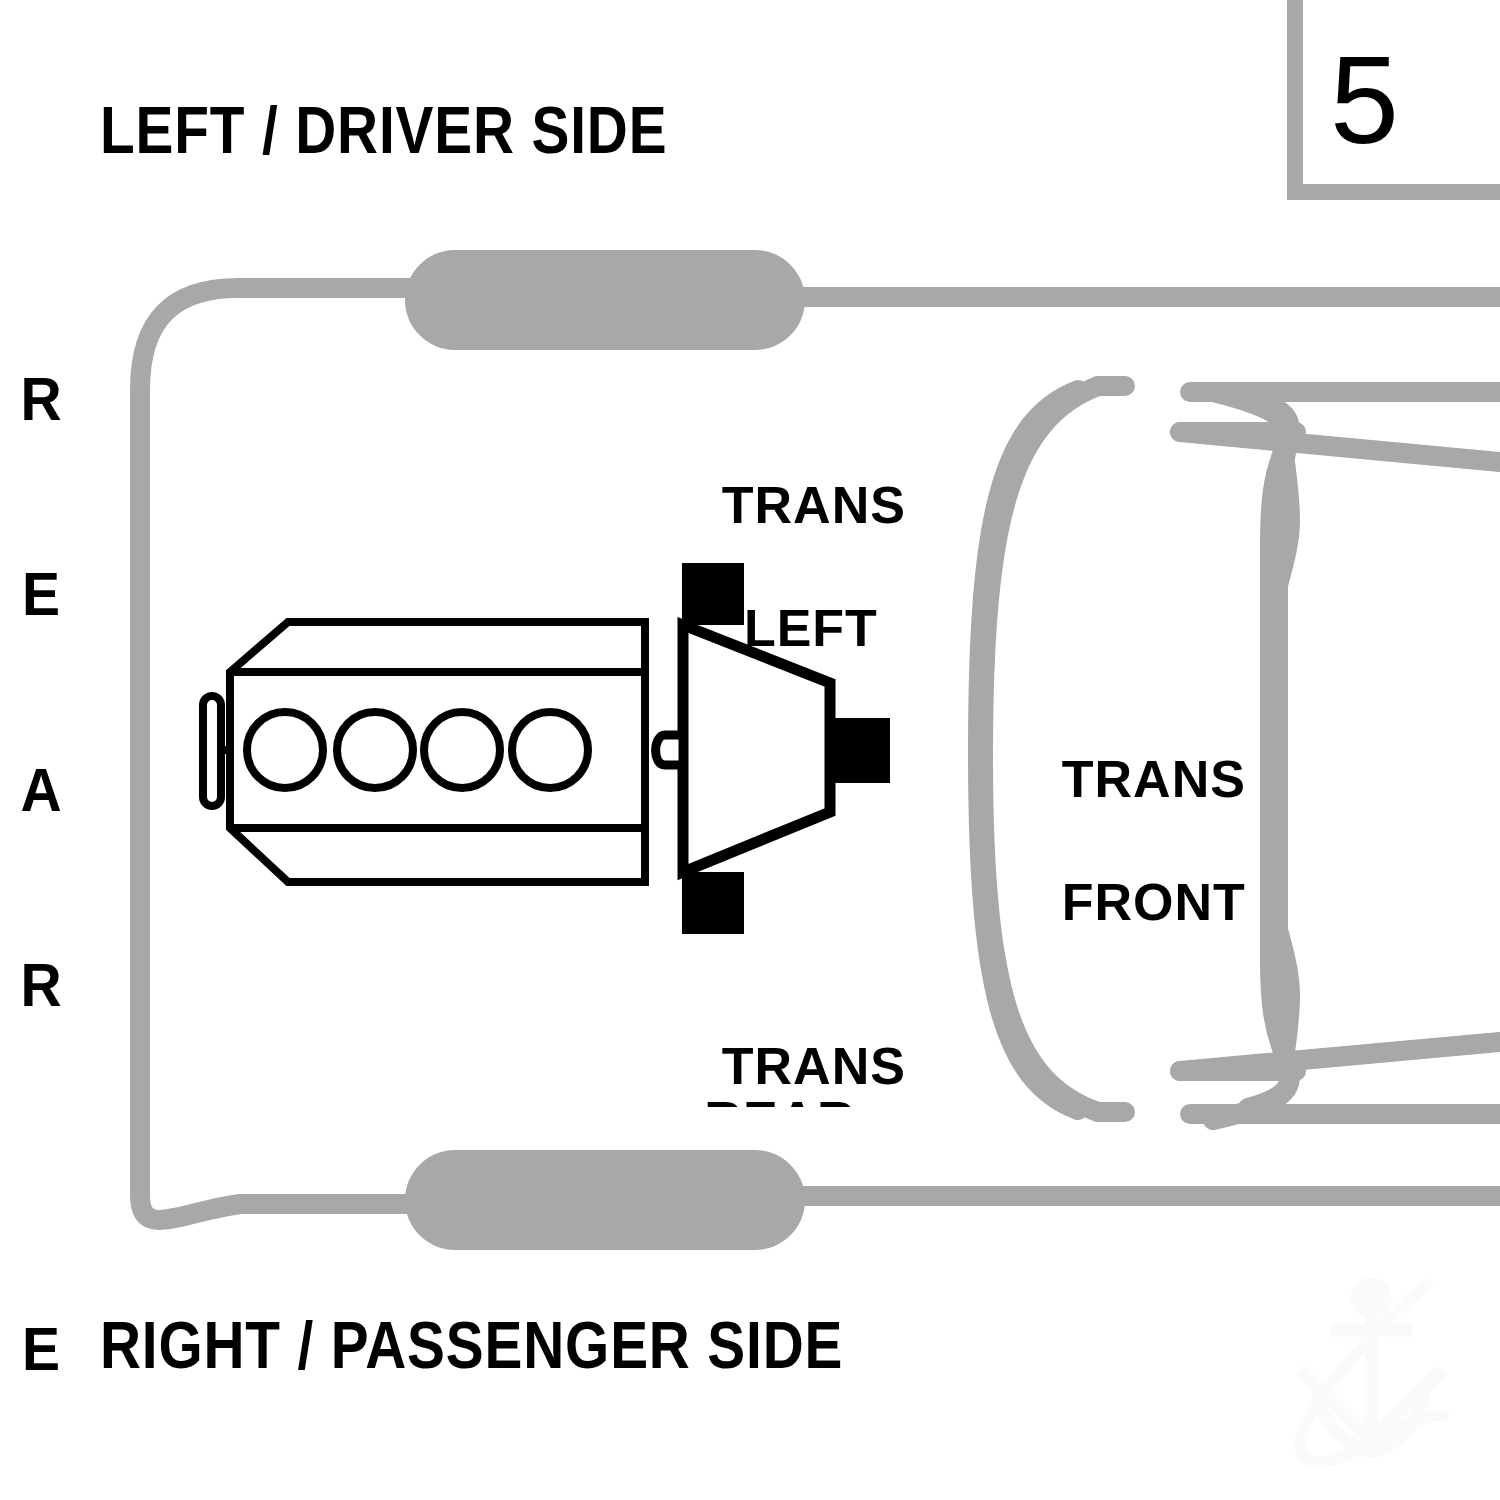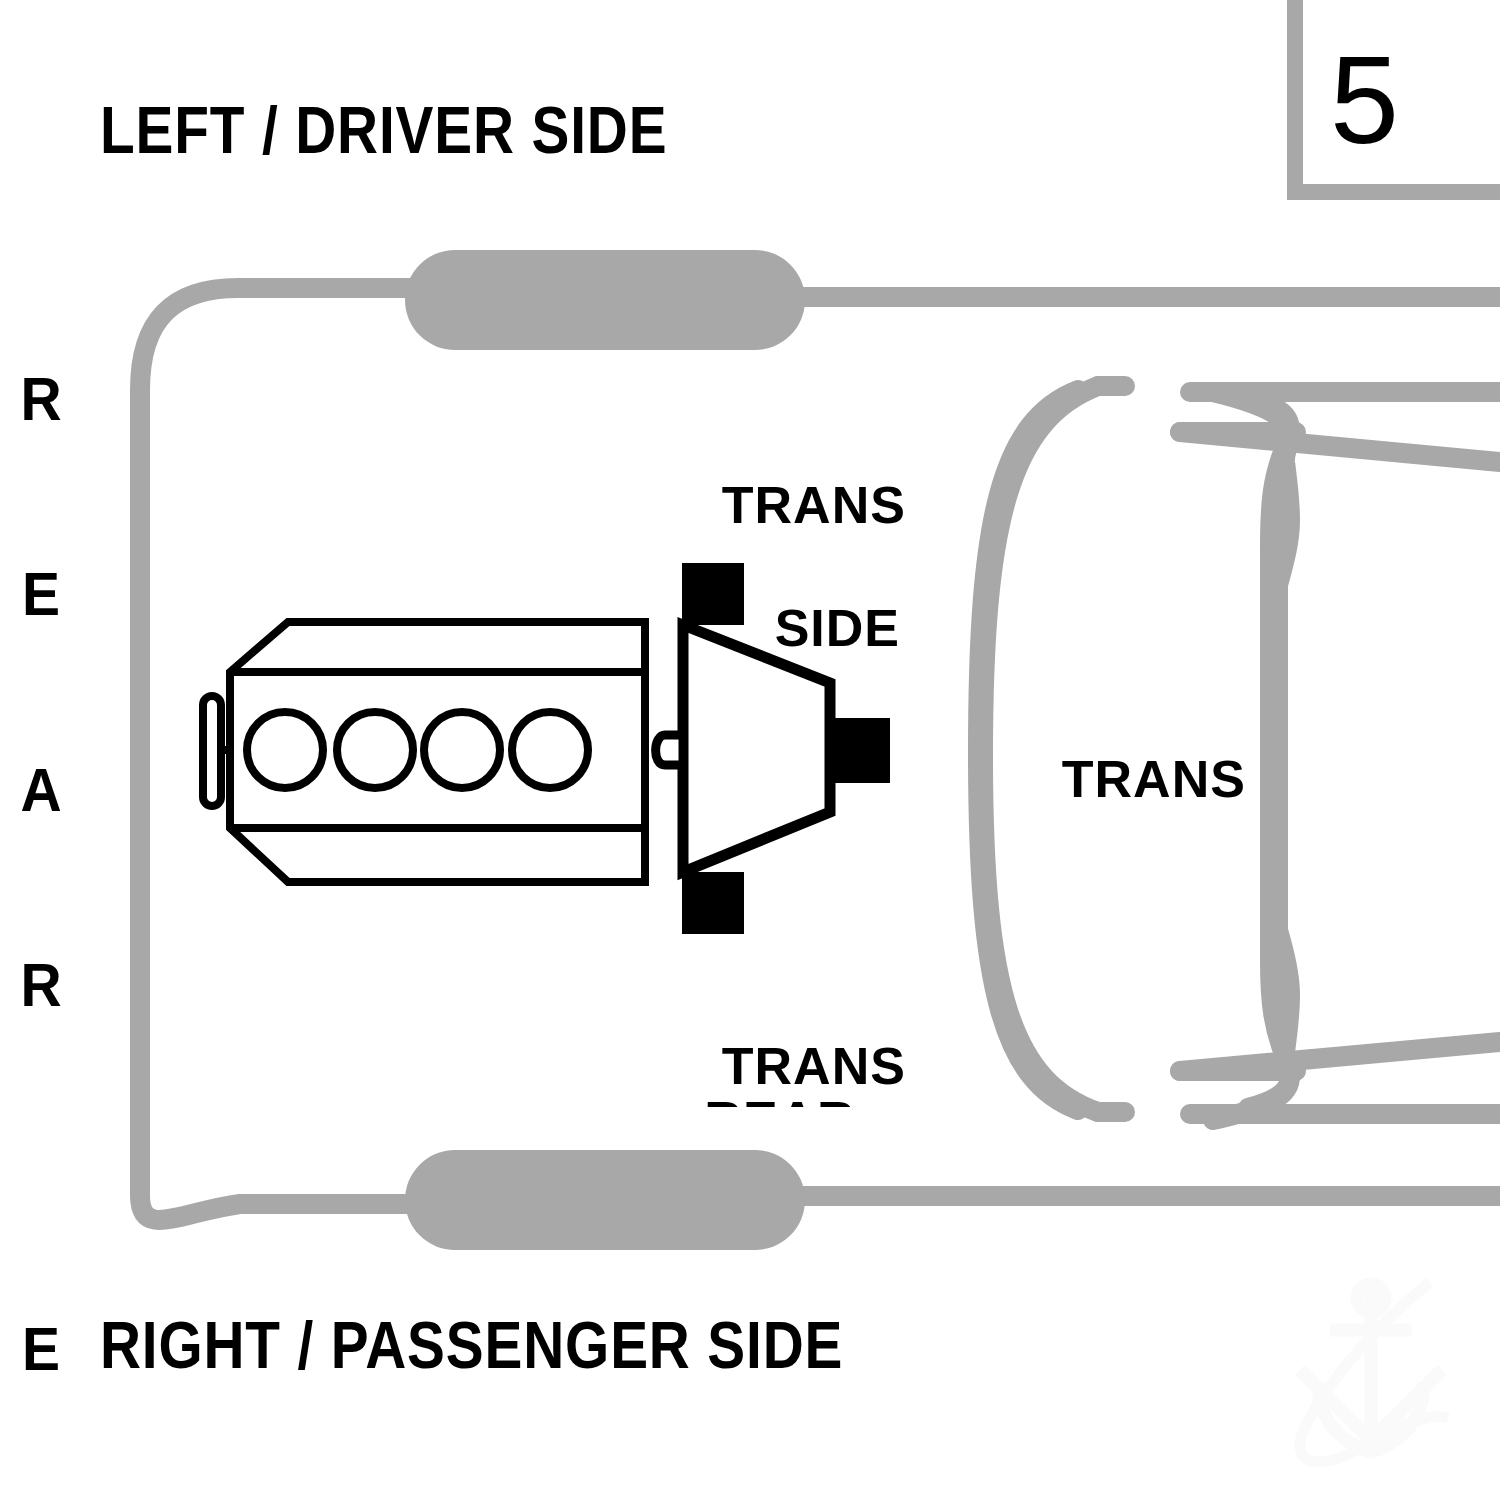--- a/index.html
+++ b/index.html
@@ -76,21 +76,21 @@
     font-weight: 400;
     letter-spacing: 0;
     font-family: "Liberation Sans", sans-serif;
   }
   
   .callout {
     position: absolute;
     color: #000000;
     font-family: "Liberation Sans", sans-serif;
     font-weight: 700;
-    text-align: right;
+    text-align: center;
     font-size: 52px;
     line-height: 1.18;
     letter-spacing: 1px;
     white-space: pre;
     user-select: none;
   }
   #label-trans-left {
     left: 660px;
     top: 414px;
     width: 240px;
@@ -240,26 +240,27 @@
     
     
     
     
   </div>
 
   <div class="lbl" id="label-number">5</div>
 
   <div class="callout" id="label-trans-left">
     <span>TRANS</span><br>
-    <span>SIDE</span>
+    <span>LEFT</span>
   </div>
 
   <div class="callout" id="label-trans-right">
     <span>TRANS</span><br>
   </div>
 
   <div id="label-trans-right-clipped">REAR</div>
 
   <div class="callout" id="label-trans-front">
     <span>TRANS</span><br>
+    <span>FRONT</span>
   </div>
 
 </div>
 
 </body></html>

